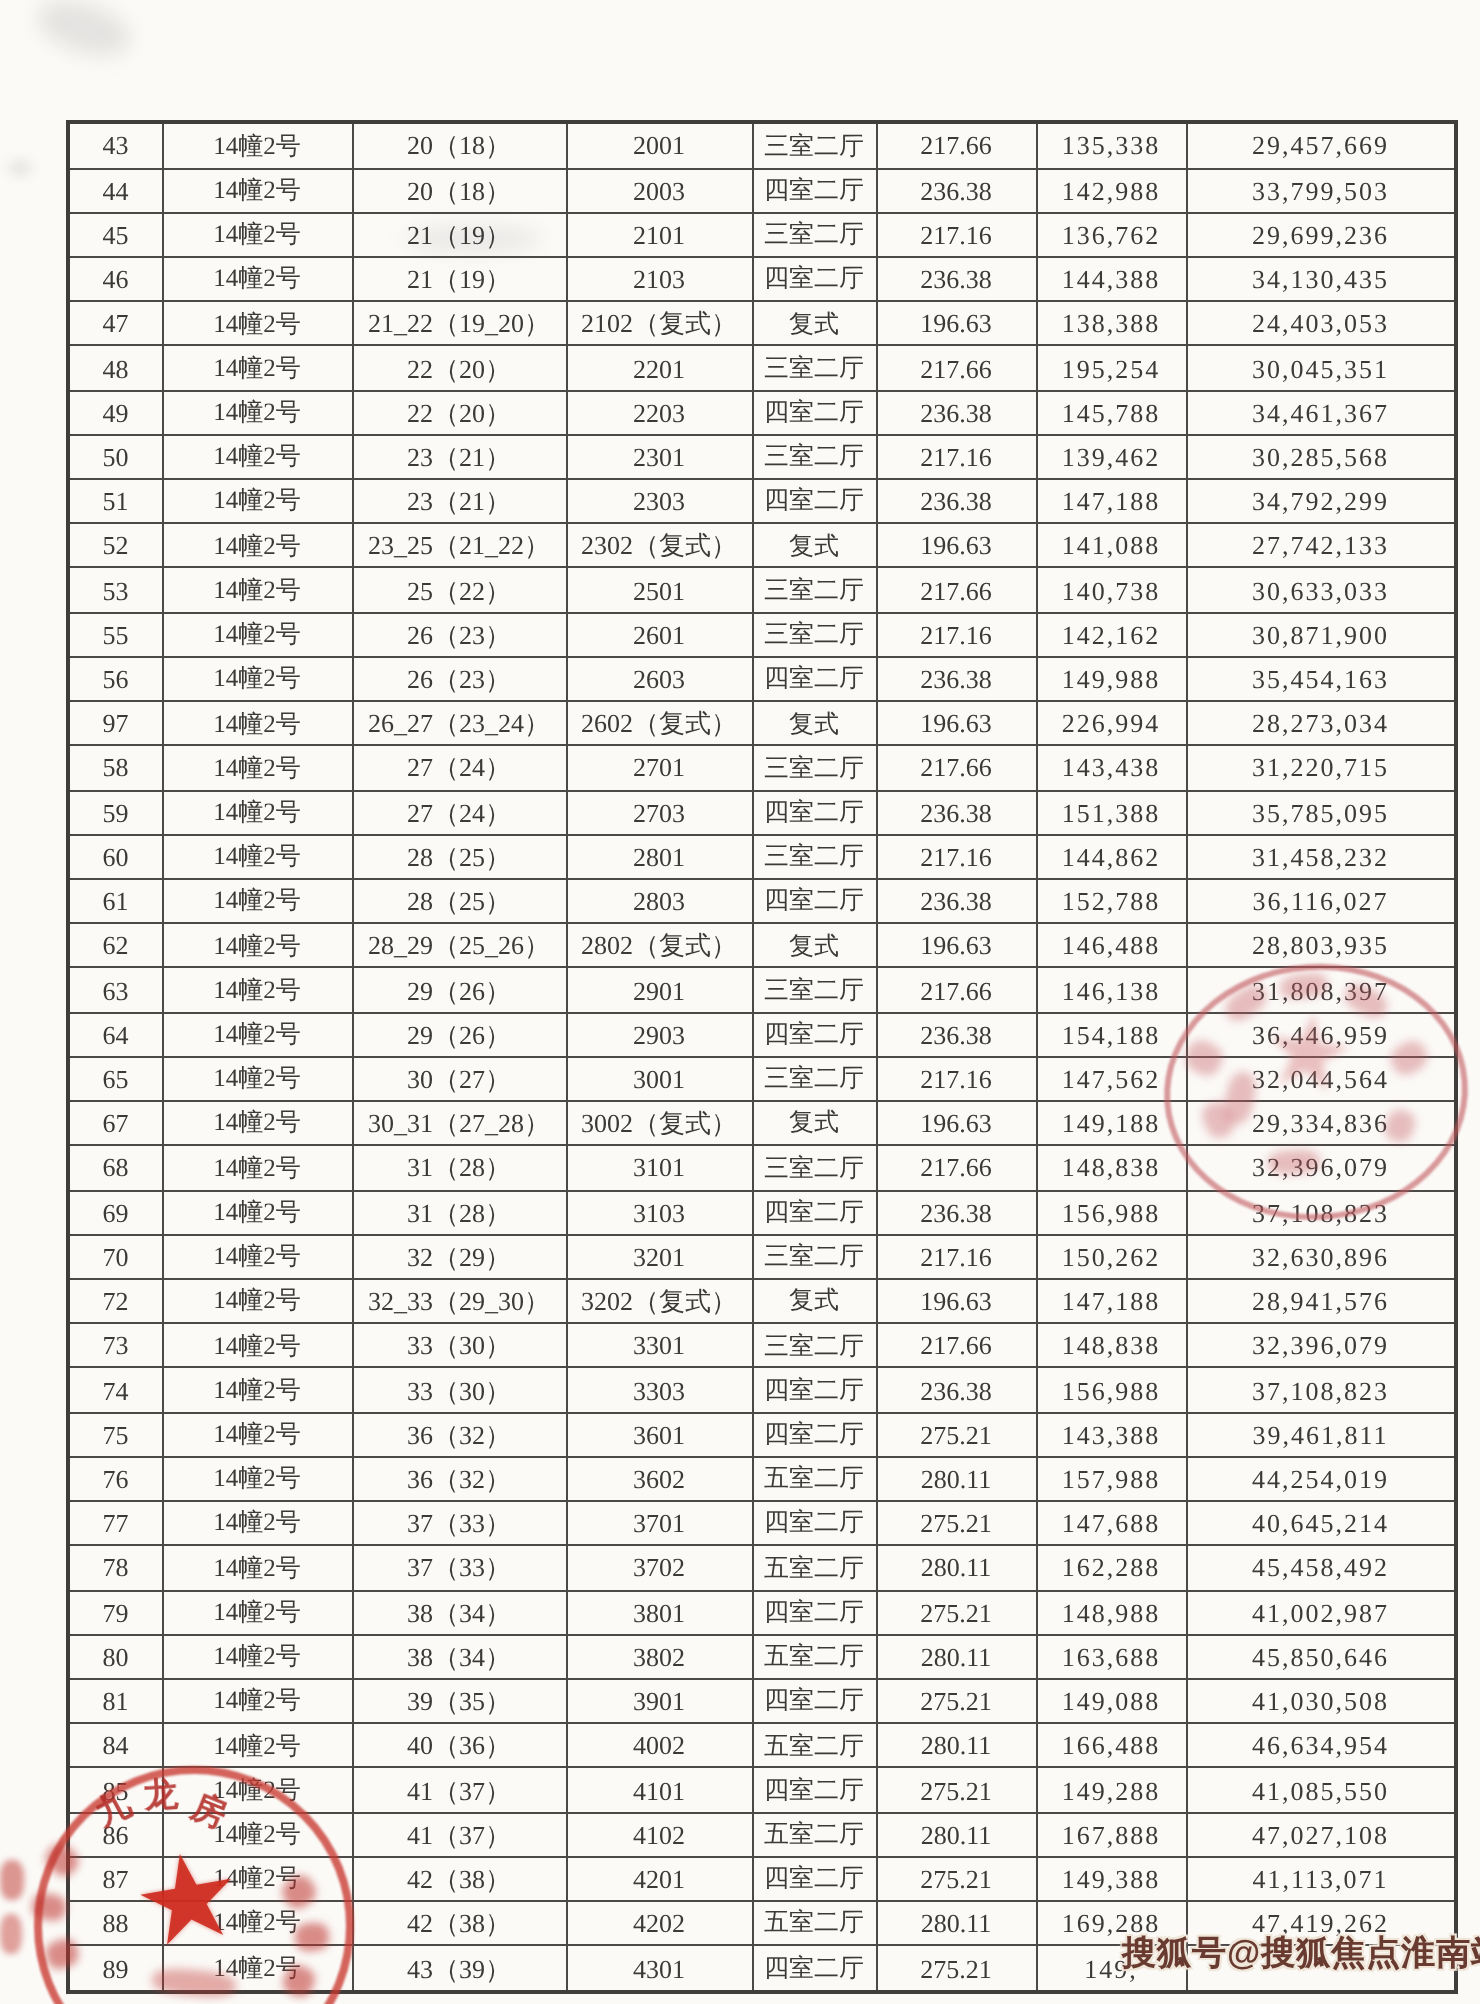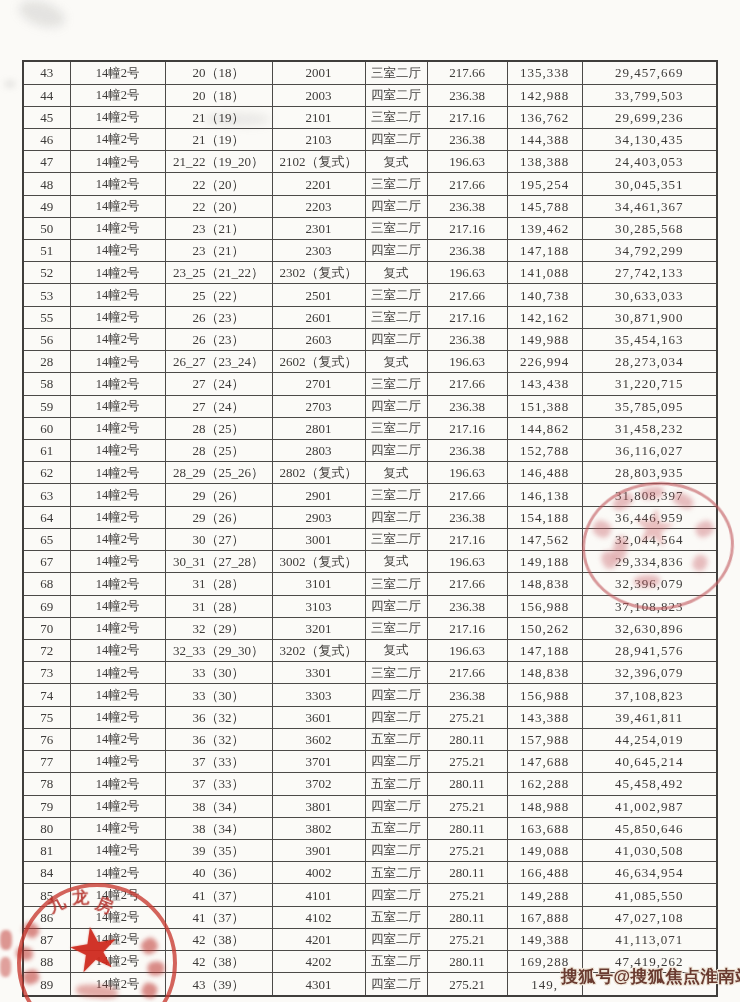--- a/index.html
+++ b/index.html
@@ -3,21 +3,21 @@
 <meta charset="utf-8">
 <style>
   html,body{margin:0;padding:0;}
   .page{
     position:relative; width:740px; height:1002px; overflow:hidden;
     background:#fbfaf7;
     font-family:"Liberation Serif","DejaVu Serif",serif;
   }
   
   .price-table{
-    position:absolute; left:22px; top:60px; width:694px; height:937px;
+    position:absolute; left:33px; top:60px; width:694px; height:937px;
     border-collapse:collapse; table-layout:fixed;
   }
   .price-table td{
     border:1px solid #4c4a48; text-align:center; vertical-align:middle;
     padding:0; font-size:13px; line-height:1; color:#3c3a38;
     white-space:nowrap; overflow:hidden;
   }
   .price-table{border:2px solid #403e3c;}
   .price-table td.num{letter-spacing:1px;}
   .price-table td.cjk{font-size:12.5px;}
@@ -232,21 +232,21 @@
           <td>56</td>
           <td class="cjk">14幢2号</td>
           <td>26（23）</td>
           <td>2603</td>
           <td class="cjk">四室二厅</td>
           <td>236.38</td>
           <td class="num">149,988</td>
           <td class="num">35,454,163</td>
         </tr>
         <tr>
-          <td>28</td>
+          <td>97</td>
           <td class="cjk">14幢2号</td>
           <td>26_27（23_24）</td>
           <td>2602（复式）</td>
           <td class="cjk">复式</td>
           <td>196.63</td>
           <td class="num">226,994</td>
           <td class="num">28,273,034</td>
         </tr>
         <tr>
           <td>58</td>

